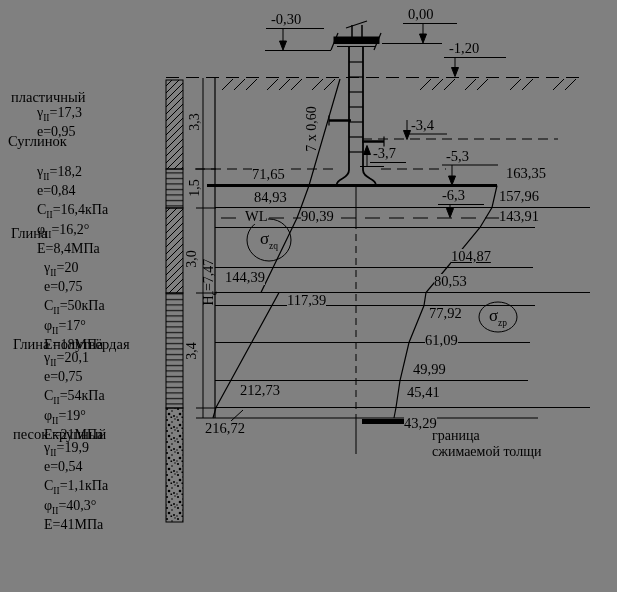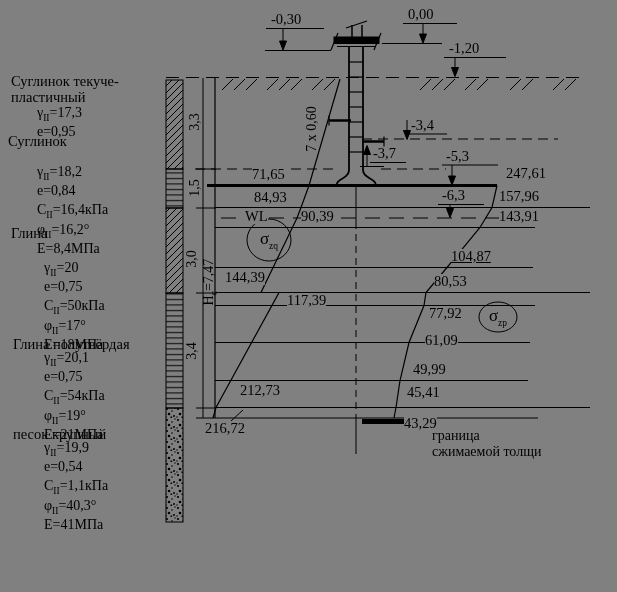--- a/index.html
+++ b/index.html
@@ -163,21 +163,20 @@
       <line x1="442" y1="165" x2="498" y2="165"></line>
       <line x1="452" y1="165" x2="452" y2="183"></line>
       <path d="M452,185 l-3.5,-9 h7 z"></path>
 
       <line x1="438" y1="204.5" x2="484" y2="204.5"></line>
       <line x1="450" y1="204.5" x2="450" y2="215"></line>
       <path d="M450,217.5 l-3.5,-9 h7 z"></path>
     </g>
   </svg>
 
-  <div class="lbl name nobg" style="left:11px; top:74px;">Суглинок текуче-</div>
   <div class="lbl name nobg" style="left:11px; top:90px;">пластичный</div>
   <div class="props nobg" style="left:37px; top:106px;">
       <div class="pline"><span>γ</span><sub>II</sub><span>=17,3</span></div>
       <div class="pline"><span>e</span><sub></sub><span>=0,95</span></div>
     </div>
 
   <div class="lbl name nobg" style="left:8px; top:134px;">Суглинок</div>
   <div class="props nobg" style="left:37px; top:165px;">
       <div class="pline"><span>γ</span><sub>II</sub><span>=18,2</span></div>
       <div class="pline"><span>e</span><sub></sub><span>=0,84</span></div>
@@ -231,21 +230,21 @@
   <div class="lbl" style="left:245px; top:209px;">WL</div>
 
   <div class="lbl" style="left:252px; top:167px;">71,65</div>
   <div class="lbl" style="left:254px; top:190px;">84,93</div>
   <div class="lbl" style="left:301px; top:209px;">90,39</div>
   <div class="lbl" style="left:225px; top:270px;">144,39</div>
   <div class="lbl" style="left:287px; top:293px;">117,39</div>
   <div class="lbl" style="left:240px; top:383px;">212,73</div>
   <div class="lbl" style="left:205px; top:421px;">216,72</div>
 
-  <div class="lbl nobg" style="left:506px; top:166px;">247,61</div>
+  <div class="lbl nobg" style="left:506px; top:166px;">163,35</div>
   <div class="lbl" style="left:499px; top:189px;">157,96</div>
   <div class="lbl" style="left:499px; top:209px;">143,91</div>
   <div class="lbl" style="left:451px; top:249px;text-decoration:underline;">104,87</div>
   <div class="lbl" style="left:434px; top:274px;">80,53</div>
   <div class="lbl" style="left:429px; top:306px;">77,92</div>
   <div class="lbl" style="left:425px; top:325px;margin-top:8px;">61,09</div>
   <div class="lbl" style="left:413px; top:362px;">49,99</div>
   <div class="lbl" style="left:407px; top:385px;">45,41</div>
   <div class="lbl" style="left:404px; top:416px;">43,29</div>
 

